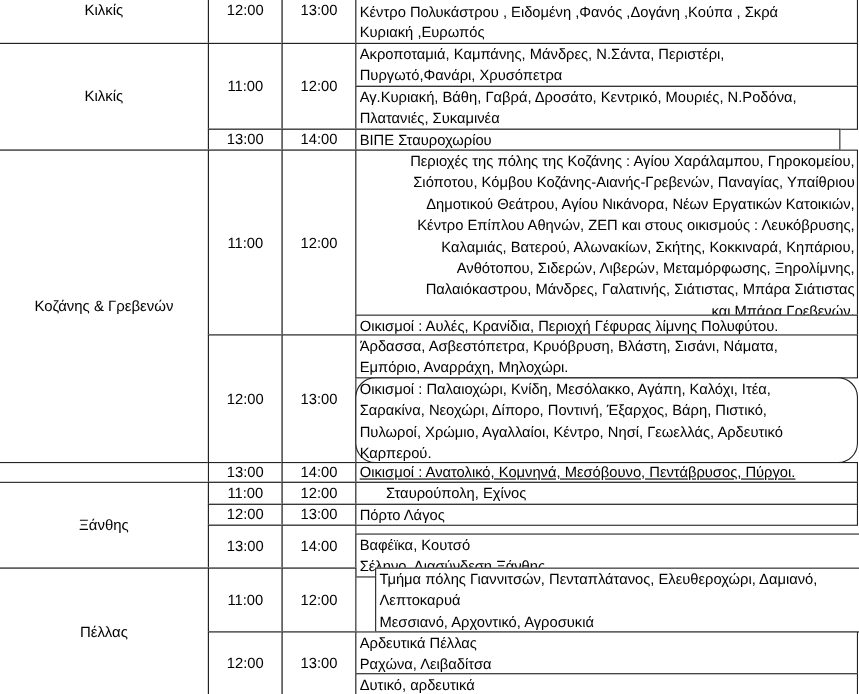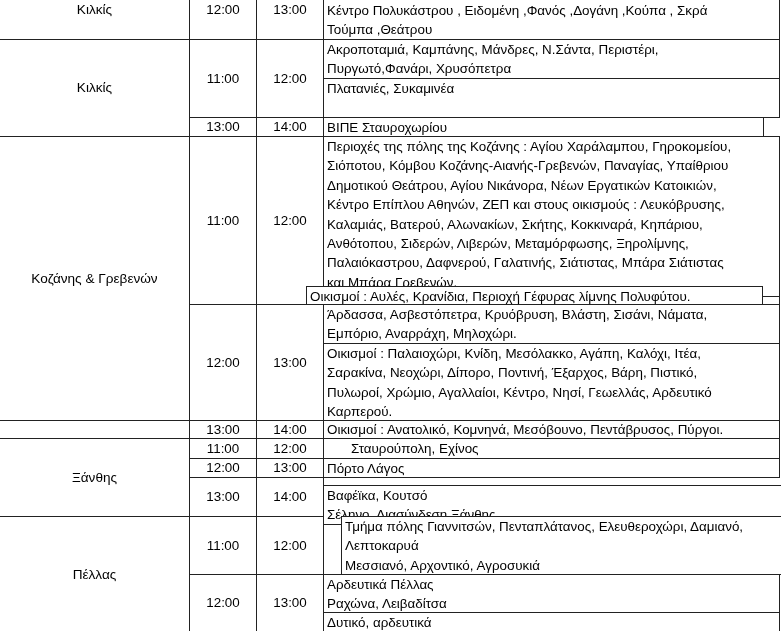--- a/index.html
+++ b/index.html
@@ -22,37 +22,38 @@
       <span>Κιλκίς</span>
     </div>
   <div class="cell center" style="left:189px;top:-20px;width:68px;height:61px;">
       <span>12:00</span>
     </div>
   <div class="cell center" style="left:256px;top:-20px;width:68px;height:61px;">
       <span>13:00</span>
     </div>
   <div class="cell area lines" style="left:323px;top:-20px;width:457px;height:61px;padding-top:21px;">
     <span>Κέντρο Πολυκάστρου , Ειδομένη ,Φανός ,Δογάνη ,Κούπα , Σκρά</span>
-    <span>Τούμπα ,Θεάτρου</span>
+    <span>Κυριακή ,Ευρωπός</span>
   </div>
 
   <div class="cell center region" style="left:-1px;top:40px;width:191px;height:98px;">
       <span>Κιλκίς</span>
     </div>
   <div class="cell center" style="left:189px;top:40px;width:68px;height:79px;">
       <span>11:00</span>
     </div>
   <div class="cell center" style="left:256px;top:40px;width:68px;height:79px;">
       <span>12:00</span>
     </div>
   <div class="cell area lines" style="left:323px;top:40px;width:457px;height:40px;">
     <span>Ακροποταμιά, Καμπάνης, Μάνδρες, Ν.Σάντα, Περιστέρι,</span>
     <span>Πυργωτό,Φανάρι, Χρυσόπετρα</span>
   </div>
   <div class="cell area lines" style="left:323px;top:79px;width:457px;height:40px;">
+    <span>Αγ.Κυριακή, Βάθη, Γαβρά, Δροσάτο, Κεντρικό, Μουριές, Ν.Ροδόνα,</span>
     <span>Πλατανιές, Συκαμινέα</span>
   </div>
   <div class="cell center" style="left:189px;top:118px;width:68px;height:20px;">
       <span>13:00</span>
     </div>
   <div class="cell center" style="left:256px;top:118px;width:68px;height:20px;">
       <span>14:00</span>
     </div>
   <div class="cell area lines" style="left:323px;top:118px;width:441px;height:20px;">
     <span>ΒΙΠΕ Σταυροχωρίου</span>
@@ -61,59 +62,59 @@
   <div class="cell center region" style="left:-1px;top:137px;width:191px;height:285px;">
       <span>Κοζάνης &amp; Γρεβενών</span>
     </div>
 
   <div class="cell center" style="left:189px;top:137px;width:68px;height:169px;">
       <span>11:00</span>
     </div>
   <div class="cell center" style="left:256px;top:137px;width:68px;height:169px;">
       <span>12:00</span>
     </div>
-  <div class="cell area lines" style="left:323px;top:137px;width:457px;height:161px;">
+  <div class="cell area lines" style="left:323px;top:137px;width:457px;height:161px;text-align:right;">
     <span>Περιοχές της πόλης της Κοζάνης : Αγίου Χαράλαμπου, Γηροκομείου,</span>
     <span>Σιόποτου, Κόμβου Κοζάνης-Αιανής-Γρεβενών, Παναγίας, Υπαίθριου</span>
     <span>Δημοτικού Θεάτρου, Αγίου Νικάνορα, Νέων Εργατικών Κατοικιών,</span>
     <span>Κέντρο Επίπλου Αθηνών, ΖΕΠ και στους οικισμούς : Λευκόβρυσης,</span>
     <span>Καλαμιάς, Βατερού, Αλωνακίων, Σκήτης, Κοκκιναρά, Κηπάριου,</span>
     <span>Ανθότοπου, Σιδερών, Λιβερών, Μεταμόρφωσης, Ξηρολίμνης,</span>
-    <span>Παλαιόκαστρου, Δαφνερού, Γαλατινής, Σιάτιστας, Μπάρα Σιάτιστας</span>
+    <span>Παλαιόκαστρου, Μάνδρες, Γαλατινής, Σιάτιστας, Μπάρα Σιάτιστας</span>
     <span>και Μπάρα Γρεβενών.</span>
   </div>
   <div class="cell area lines" style="left:323px;top:297px;width:457px;height:9px;"></div>
-  <div class="cell area lines" style="left:306px;top:287px;width:457px;height:20px;">
+  <div class="cell area lines" style="left:323px;top:287px;width:457px;height:20px;">
     <span>Οικισμοί : Αυλές, Κρανίδια, Περιοχή Γέφυρας λίμνης Πολυφύτου.</span>
   </div>
 
   <div class="cell center" style="left:189px;top:305px;width:68px;height:117px;">
       <span>12:00</span>
     </div>
   <div class="cell center" style="left:256px;top:305px;width:68px;height:117px;">
       <span>13:00</span>
     </div>
   <div class="cell area lines" style="left:323px;top:305px;width:457px;height:40px;">
     <span>Άρδασσα, Ασβεστόπετρα, Κρυόβρυση, Βλάστη, Σισάνι, Νάματα,</span>
     <span>Εμπόριο, Αναρράχη, Μηλοχώρι.</span>
   </div>
-  <div class="cell area lines" style="left:323px;top:344px;width:457px;height:78px;">
+  <div class="cell area lines" style="left:323px;top:344px;width:457px;height:78px;border-radius:18px;">
     <span>Οικισμοί : Παλαιοχώρι, Κνίδη, Μεσόλακκο, Αγάπη, Καλόχι, Ιτέα,</span>
     <span>Σαρακίνα, Νεοχώρι, Δίπορο, Ποντινή, Έξαρχος, Βάρη, Πιστικό,</span>
     <span>Πυλωροί, Χρώμιο, Αγαλλαίοι, Κέντρο, Νησί, Γεωελλάς,  Αρδευτικό</span>
     <span>Καρπερού.</span>
   </div>
 
   <div class="cell center" style="left:189px;top:421px;width:68px;height:19px;">
       <span>13:00</span>
     </div>
   <div class="cell center" style="left:256px;top:421px;width:68px;height:19px;">
       <span>14:00</span>
     </div>
-  <div class="cell area lines" style="left:323px;top:421px;width:457px;height:19px;line-height:17px;">
+  <div class="cell area lines" style="left:323px;top:421px;width:457px;height:19px;line-height:17px;text-decoration:underline;">
     <span>Οικισμοί : Ανατολικό, Κομνηνά, Μεσόβουνο, Πεντάβρυσος, Πύργοι.</span>
   </div>
 
   <div class="cell center region" style="left:-1px;top:439px;width:191px;height:79px;">
       <span>Ξάνθης</span>
     </div>
   <div class="cell center" style="left:189px;top:439px;width:68px;height:21px;">
       <span>11:00</span>
     </div>
   <div class="cell center" style="left:256px;top:439px;width:68px;height:21px;">

